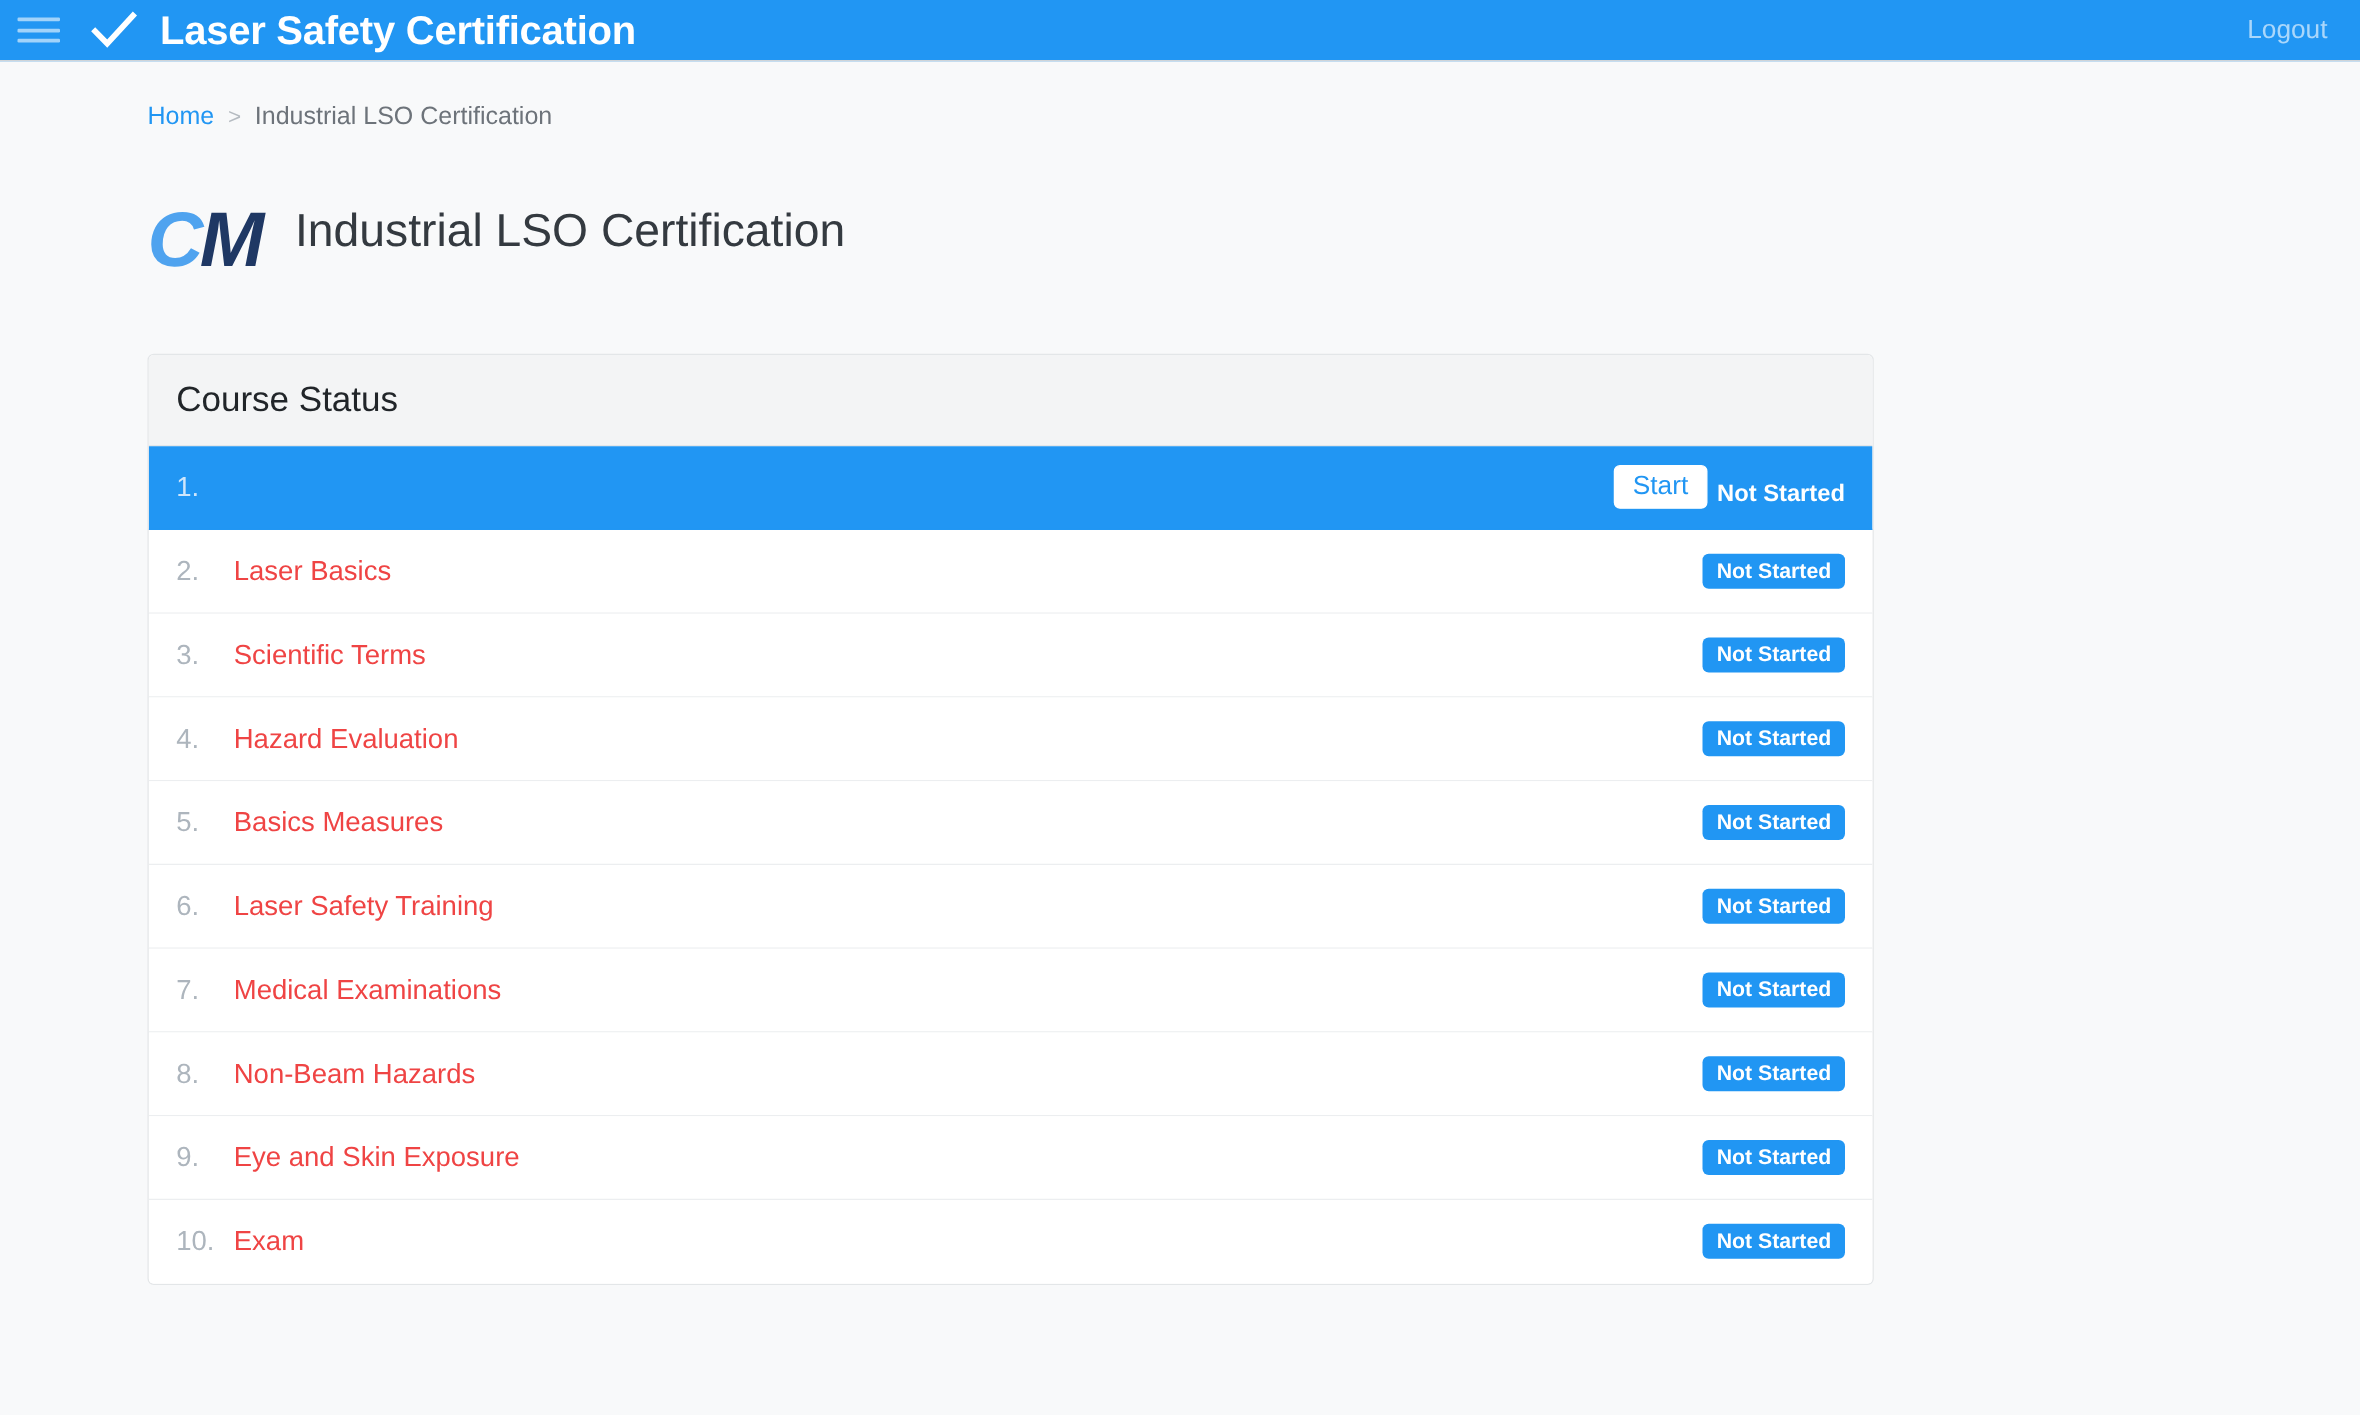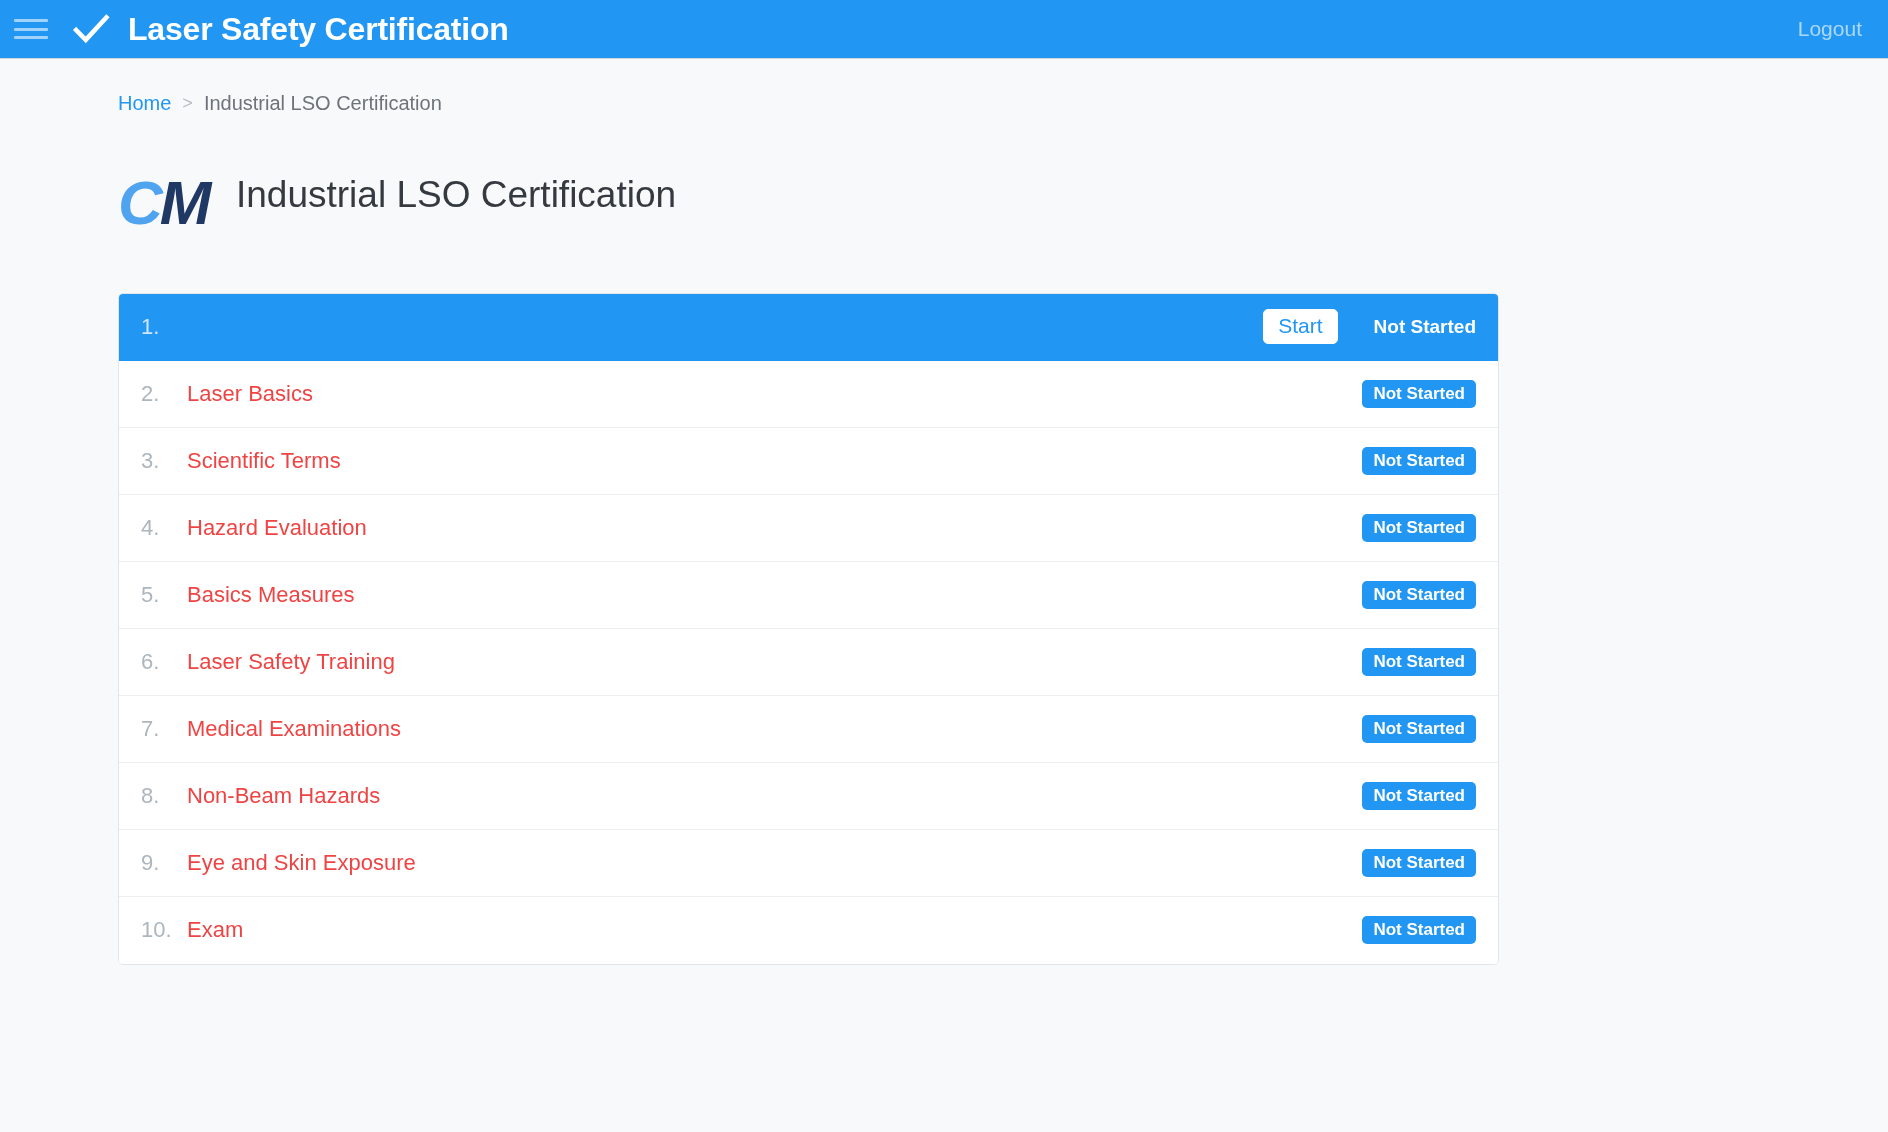--- a/index.html
+++ b/index.html
@@ -8,21 +8,21 @@
     padding: 0;
     width: 1888px;
     height: 1132px;
     background: #f8f9fa;
     font-family: "Liberation Sans", sans-serif;
     -webkit-font-smoothing: antialiased;
   }
 
   
   .navbar {
-    height: 59px;
+    height: 49px;
     background: #2196f3;
     display: flex;
     align-items: center;
     padding: 0 26px 0 14px;
     border-bottom: 1px solid #cfd4d8;
     position: relative;
   }
   .nav-left {
     display: flex;
     align-items: center;
@@ -173,22 +173,22 @@
     white-space: nowrap;
   }
   .list-item.active .item-label {
     color: #ffffff;
     font-weight: bold;
     font-size: 21px;
   }
   .item-right {
     margin-left: auto;
     display: flex;
-    align-items: center;
-    gap: 36px;
+    align-items: flex-end;
+    gap: 8px;
     padding-left: 12px;
   }
   .start-btn {
     background: #ffffff;
     color: #2196f3;
     border: 1px solid #ffffff;
     border-radius: 5px;
     font-size: 21px;
     padding: 5px 14px 7px;
     font-family: "Liberation Sans", sans-serif;
@@ -251,20 +251,23 @@
 
   <div class="page-head">
     <div class="logo">
       <span class="c">C</span>
         <span class="m">M</span>
     </div>
     <h1 class="page-title">Industrial LSO Certification</h1>
   </div>
 
   <div class="card">
+    <div class="card-header">
+      <span class="card-header-title">Course Status</span>
+    </div>
     <ul class="list" id="course-list">
         <li class="list-item active">
           <span class="item-num">1.</span>
           <span class="item-right">
             <button class="start-btn">Start</button>
             <span class="status-text">Not Started</span>
           </span>
         </li>
         <li class="list-item">
           <span class="item-num">2.</span>

